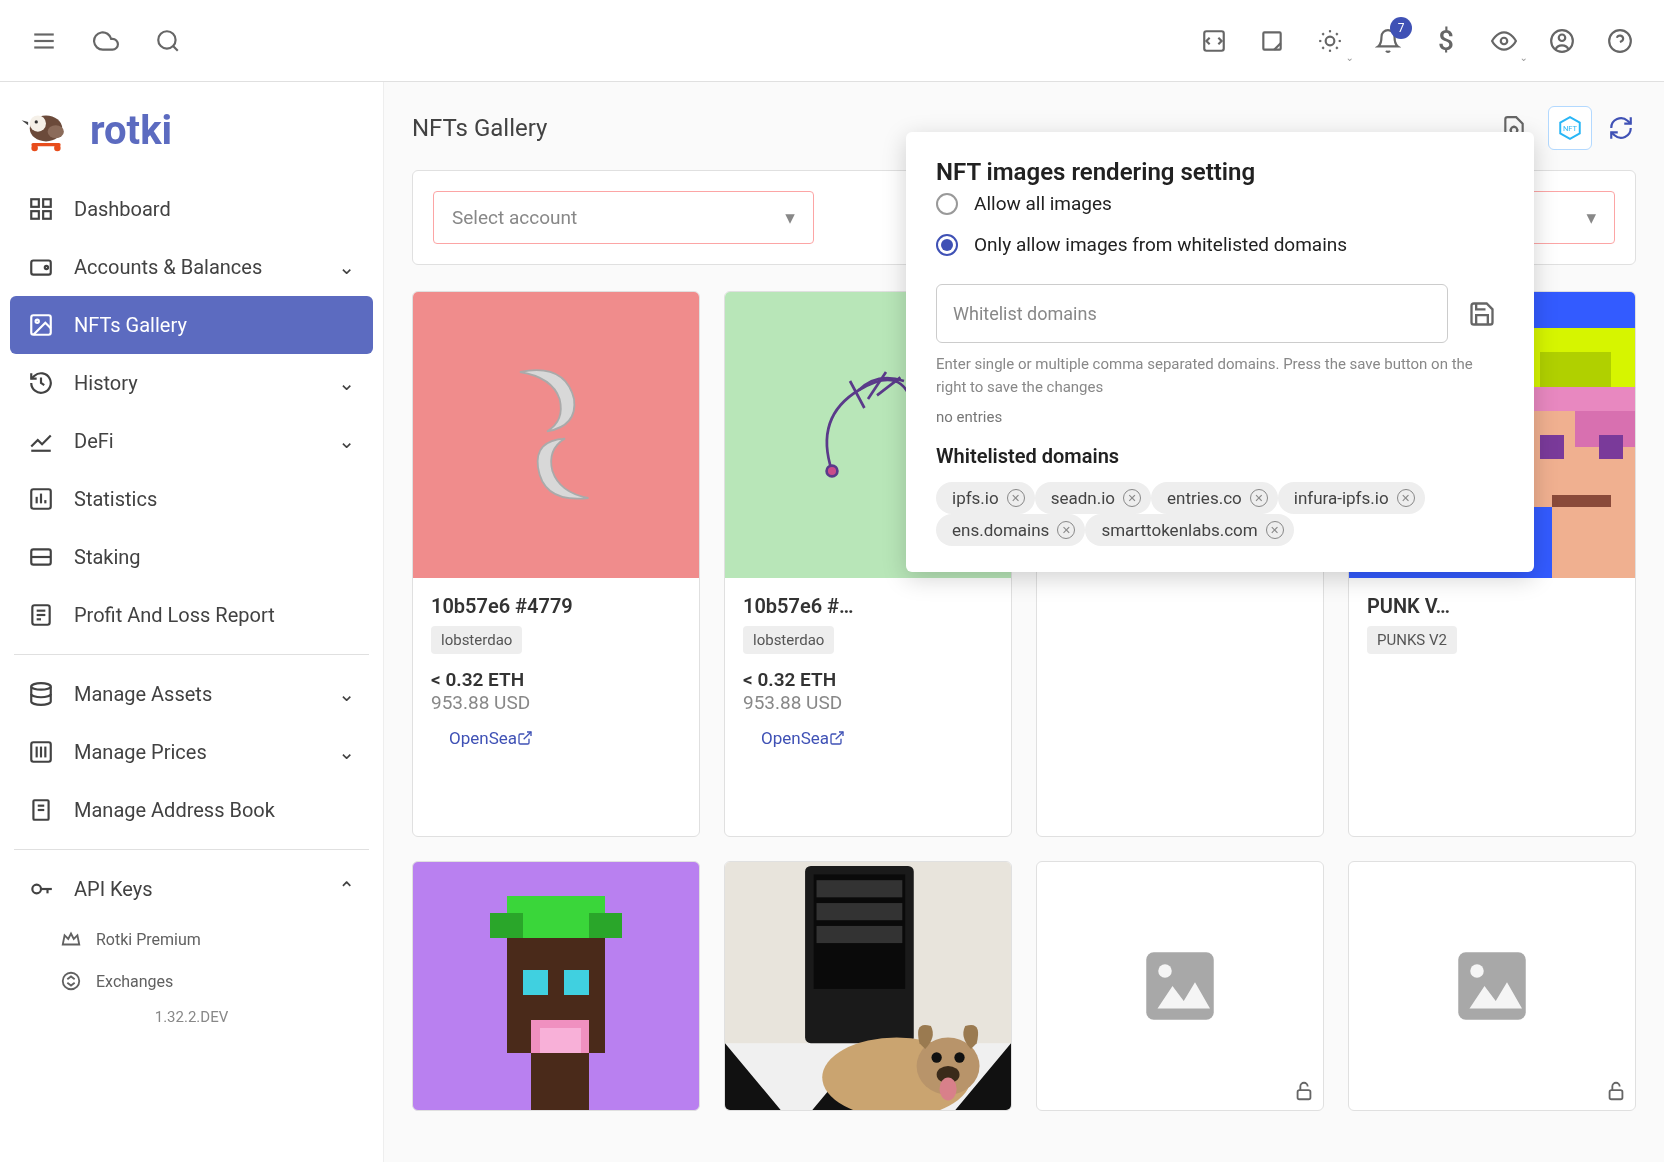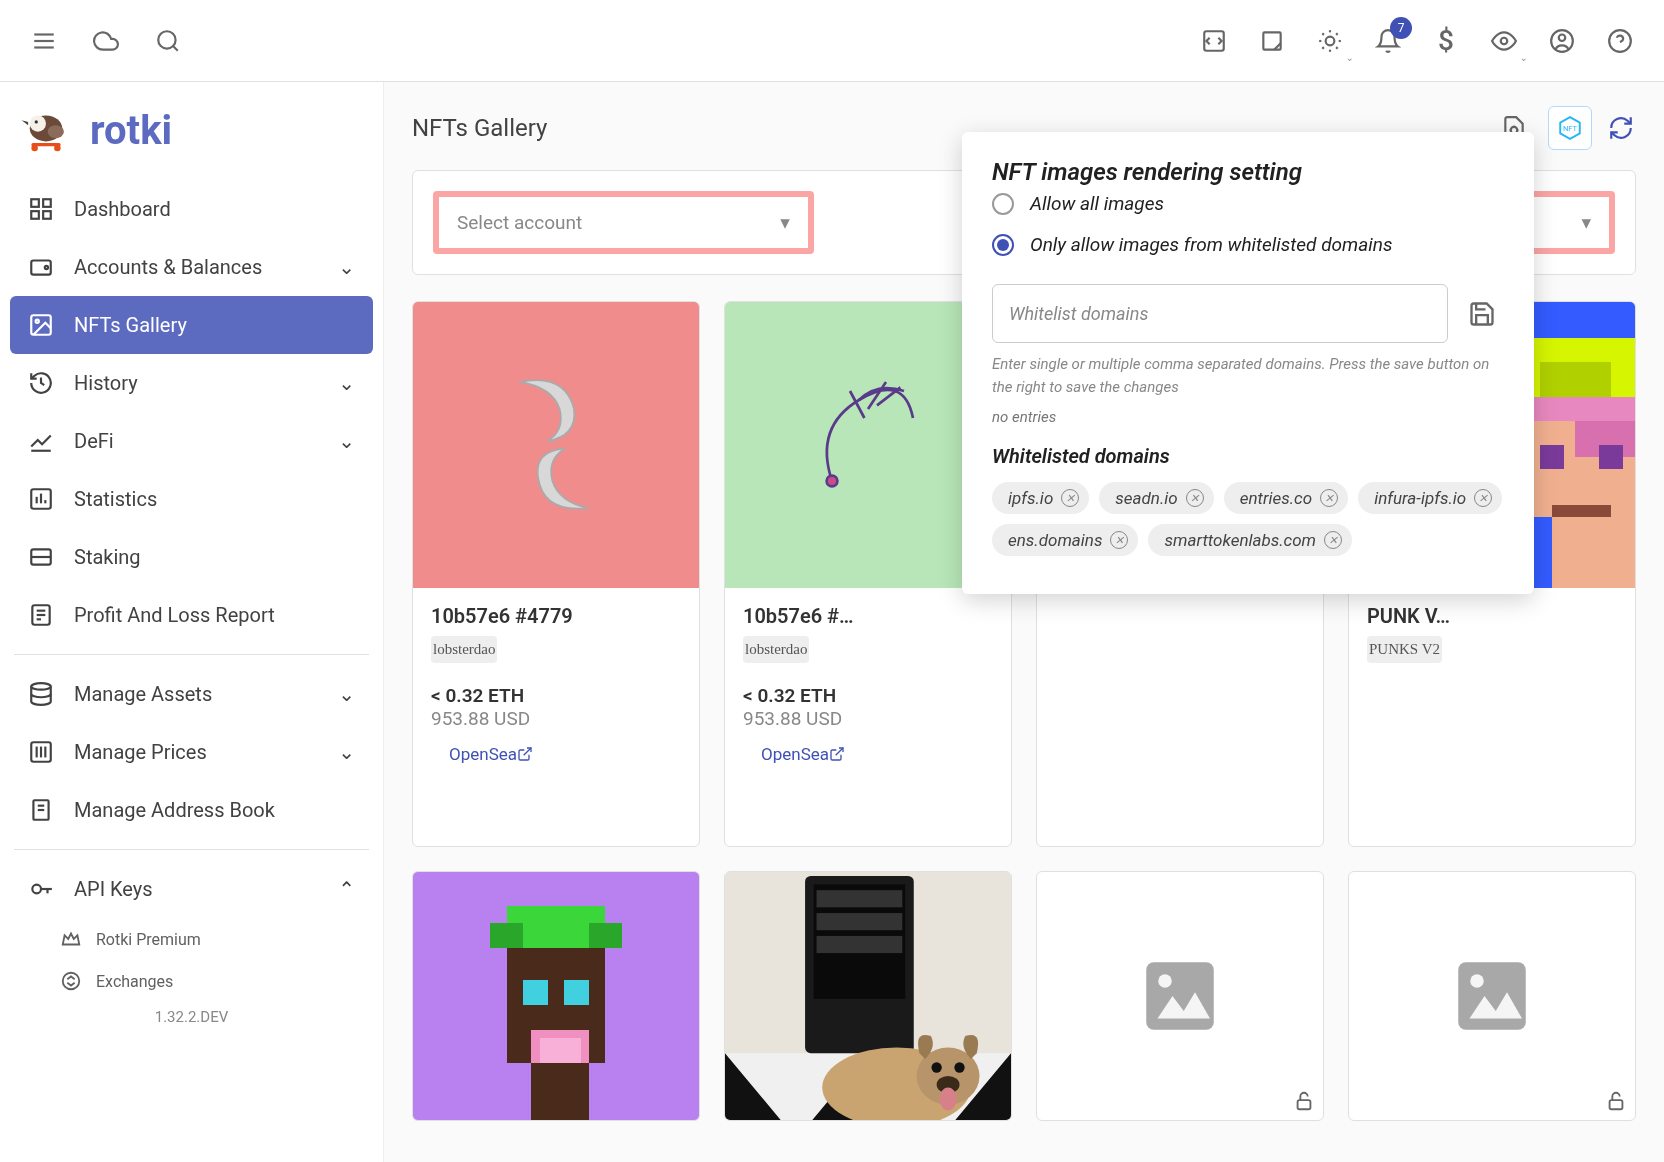--- a/index.html
+++ b/index.html
@@ -28,53 +28,53 @@
 
   .main { flex: 1; background: #fafafa; padding: 24px 28px; overflow: auto; position: relative; }
   .page-header { display: flex; align-items: center; margin-bottom: 20px; }
   .page-title { font-size: 24px; color: #424242; }
   .page-actions { margin-left: auto; display: flex; gap: 14px; align-items: center; }
   .action-box { width: 44px; height: 44px; border: 1px solid #ddd; border-radius: 6px; display:flex; align-items:center; justify-content:center; cursor:pointer; color:#555; background:#fff; }
   .action-box.accent { border-color:#b3d9ff; color:#29b6f6; }
   .action-plain { width:30px; height:30px; display:flex; align-items:center; justify-content:center; cursor:pointer; color:#3f51b5; }
 
   .filter-bar { background:#fff; border:1px solid #e0e0e0; border-radius:6px; padding:20px; display:flex; gap:20px; margin-bottom:26px; }
-  .select-field { flex:1; border:6px solid #fca5a5; border-radius:4px; padding:14px 18px; color:#888; font-size:19px; display:flex; align-items:center; cursor:pointer; }
+  .select-field { flex:1; border:1px solid #fca5a5; border-radius:4px; padding:14px 18px; color:#888; font-size:19px; display:flex; align-items:center; cursor:pointer; }
   .select-field .chev { margin-left:auto; color:#888; }
 
   .grid { display:grid; grid-template-columns: repeat(4, 1fr); gap:24px; }
   .card { background:#fff; border:1px solid #e0e0e0; border-radius:6px; overflow:hidden; }
   .card-img { height: 286px; display:flex; align-items:center; justify-content:center; font-size:60px; }
   .card-body { padding:16px 18px 14px 18px; }
   .card-title { font-size:20px; font-weight:600; color:#333; margin-bottom:8px; white-space:nowrap; overflow:hidden; text-overflow:ellipsis; }
-  .card-tag { display:inline-block; background:#eee; color:#555; font-size:15px; padding:5px 2px; border-radius:4px; margin-bottom:21px;font-family:Liberation Serif, serif; }
+  .card-tag { display:inline-block; background:#eee; color:#555; font-size:15px; padding:5px 10px; border-radius:4px; margin-bottom:14px; }
   .card-price { font-size:19px; font-weight:600; color:#333; }
   .card-usd { font-size:19px; color:#888; margin-bottom:14px; }
   .card-link { color:#3f51b5; font-size:17px; display:flex; align-items:center; gap:0; cursor:pointer;margin-left:18px; }
   .card-lock { position:absolute; bottom:8px; right:8px; color:#666; }
 
   .grid2 { display:grid; grid-template-columns: repeat(4, 1fr); gap:24px; margin-top:24px; }
   .card2 { background:#fff; border:1px solid #e0e0e0; border-radius:6px; height:250px; display:flex; align-items:center; justify-content:center; position:relative; }
 
   
-  .popover { position:absolute; top:50px; right:130px; width:572px; background:#fff; border-radius:6px; box-shadow:0 6px 24px rgba(0,0,0,0.18); padding:26px 30px 38px 30px; z-index:10;font-style:italic; }
+  .popover { position:absolute; top:50px; right:130px; width:628px; background:#fff; border-radius:6px; box-shadow:0 6px 24px rgba(0,0,0,0.18); padding:26px 30px 26px 30px; z-index:10; }
   .pop-title { font-size:24px; font-weight:600; margin-bottom:6px; }
   .pop-desc { font-size:17px; color:#777; line-height:1.5; margin-bottom:28px; }
   .pop-desc a { color:#3f51b5; text-decoration:underline; cursor:pointer; }
   .radio-row { display:flex; align-items:center; gap:16px; font-size:19px; margin-bottom:18px; cursor:pointer; }
   .radio { width:22px; height:22px; border:2px solid #999; border-radius:50%; display:flex; align-items:center; justify-content:center; }
   .radio.checked { border-color:#3f51b5; }
   .radio.checked::after { content:''; width:12px; height:12px; background:#3f51b5; border-radius:50%; }
   .input-row { display:flex; gap:20px; align-items:flex-start; margin-top:28px; }
   .text-field { flex:1; border:1px solid #ccc; border-radius:6px; padding:18px 16px; font-size:18px; color:#888; }
   .save-btn { width:36px; height:36px; margin-top:16px; cursor:pointer; color:#666; }
   .hint { font-size:15px; color:#888; line-height:1.5; margin-top:10px; }
   .noentries { font-size:15px; color:#777; margin-top:10px; }
   .wl-title { font-size:20px; font-weight:600; margin-top:18px; margin-bottom:14px; }
-  .chips { display:flex; flex-wrap:wrap; gap:10px; }
+  .chips { display:flex; flex-wrap:wrap; }
   .chip { background:#eee; border-radius:18px; padding:6px 10px 6px 16px; font-size:17px; color:#444; display:flex; align-items:center; gap:8px; }
   .chip .chip-x { width:18px; height:18px; border:1.5px solid #888; border-radius:50%; display:flex; align-items:center; justify-content:center; font-size:11px; color:#888; cursor:pointer; }
 
   
   .punk-bg { background:#335bff; position:relative; overflow:hidden; }
 </style>
 </head>
 <body>
 
 <div class="topbar">

